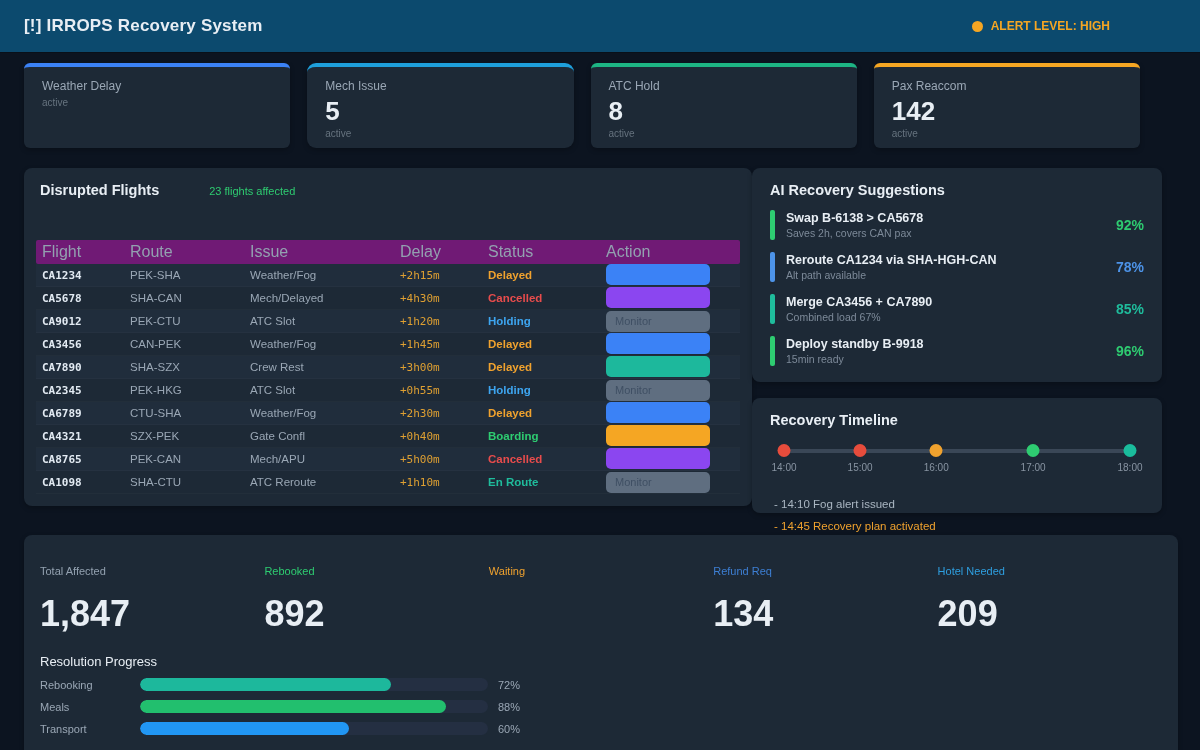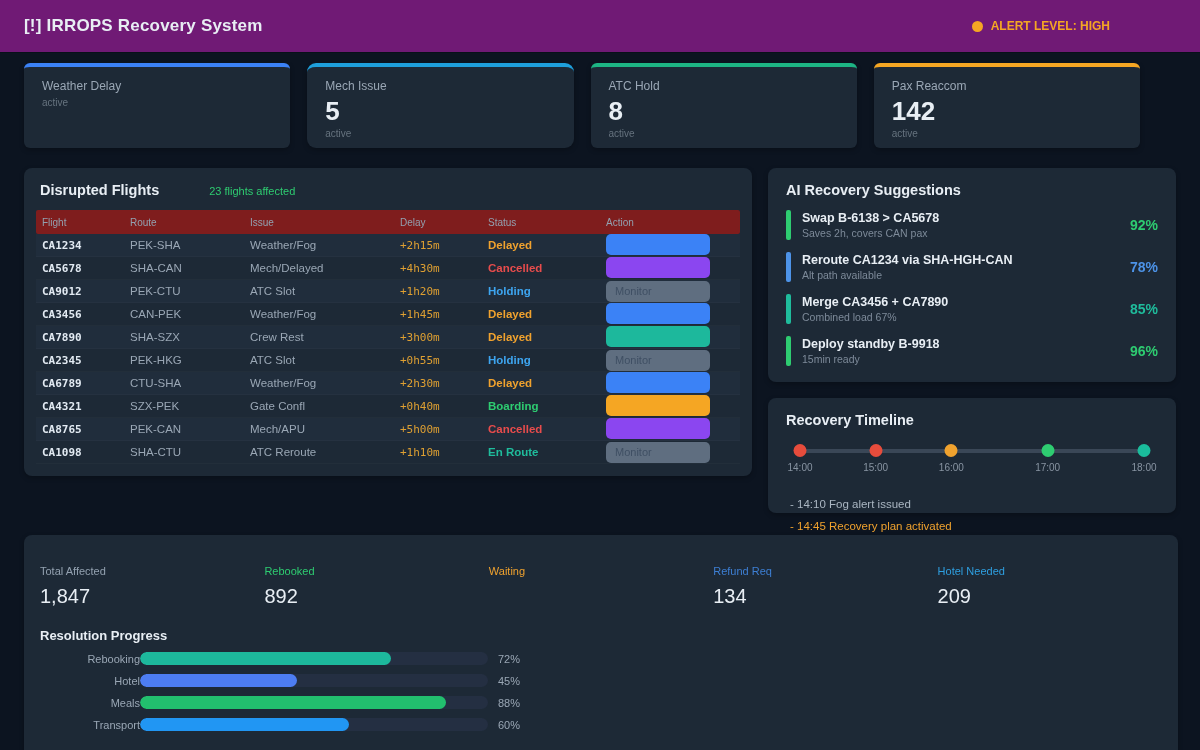--- a/index.html
+++ b/index.html
@@ -6,21 +6,21 @@
   html,body { margin:0; padding:0; }
   body {
     width:1200px; height:750px; overflow:hidden;
     background:#0c1420; color:#e8eef4;
     font-family:"Liberation Sans", sans-serif;
   }
   .mono { font-family:"DejaVu Sans Mono", monospace; }
 
   
   .topbar {
-    height:53px; background:#701a75; border-bottom:1px solid #091019;
+    height:53px; background:#0c4a6e; border-bottom:1px solid #091019;
     display:flex; align-items:center; justify-content:space-between;
     padding:0 24px;
   }
   .app-title { font-size:17px; font-weight:bold; letter-spacing:.2px; }
   .alert-wrap { display:flex; align-items:center; gap:8px; margin-right:66px; }
   .alert-dot { width:11px; height:11px; border-radius:50%; background:#f5a623; }
   .alert-text { color:#f5a623; font-weight:bold; font-size:12px;text-align:right; }
 
   .page { padding:10px 24px 0; }
 
@@ -29,38 +29,38 @@
   .stat-card {
     background:#1d2936; border-radius:6px; height:85px;
     border-top:4px solid #3b82f6; padding:12px 18px 0;
     box-shadow:0 2px 5px rgba(0,0,0,.25);
   }
   .stat-label { font-size:12px; color:#9aa7b5; }
   .stat-value { font-size:26px; font-weight:bold; margin-top:5px; line-height:1; }
   .stat-sub { font-size:10px; color:#66737f; margin-top:4px; }
 
   
-  .mid-row { display:flex; gap:16px; margin-top:20px; align-items:flex-start; }
+  .mid-row { display:flex; gap:0; margin-top:20px; align-items:flex-start; }
 
   .panel {
     background:#1d2936; border-radius:8px;
     box-shadow:0 2px 5px rgba(0,0,0,.25);
   }
   .flights-panel { width:728px; padding:14px 0 12px; }
   .panel-head { display:flex; align-items:baseline; gap:50px; padding:0 16px 12px; }
   .panel-title { font-size:14.5px; font-weight:bold; }
   .flights-badge { color:#2ecc71; font-size:11px; }
 
   .ftable { margin:0 12px; font-size:11.5px; }
   .frow {
     display:grid; grid-template-columns:88px 120px 150px 88px 118px 140px;
     align-items:center; height:23px; padding:0 0 0 0;
   }
   .frow > * { padding-left:6px; }
-  .fhead { background:#7f1d1d; color:#93a1b0; height:24px; font-size:10px; border-radius:2px; }
+  .fhead { background:#701a75; color:#93a1b0; height:24px; font-size:16px; border-radius:2px;margin-top:30px; }
   .frow.data:nth-child(odd) { background:#202d3c; }
   .frow.data { border-bottom:1px solid rgba(255,255,255,.025); }
   .cell-flight { color:#e2eaf2; font-size:11px; font-weight:600; }
   .cell-dim { color:#9aa7b5; }
   .cell-delay { font-size:11px; }
   .cell-status { font-weight:bold; font-size:11.5px; }
   .action-btn {
     width:104px; height:21px; border:none; border-radius:5px;
     font-size:11px; color:transparent; cursor:pointer;
     font-family:"Liberation Sans",sans-serif; text-align:left; padding-left:9px;
@@ -80,23 +80,23 @@
   .tl-track { position:relative; height:13px; margin:16px 14px 0; }
   .tl-line { position:absolute; left:0; right:0; top:5px; height:4px; background:#3a4757; border-radius:2px; }
   .tl-dot { position:absolute; top:0; width:13px; height:13px; border-radius:50%; transform:translateX(-50%); }
   .tl-label { position:absolute; top:18px; transform:translateX(-50%); font-size:10px; color:#8894a2; }
   .tl-events { margin:36px 0 0 4px; font-size:11.5px; line-height:1.95; }
 
   
   .impact-panel { margin-top:22px; width:1154px; height:245px; padding:16px 16px; }
   .impact-stats { display:grid; grid-template-columns:repeat(5,1fr); margin-top:14px; }
   .imp-label { font-size:11px; }
-  .imp-value { font-size:20px; font-weight:normal; margin-top:9px; line-height:1; }
-  .progress-title { font-size:13px; font-weight:bold; margin-top:22px; }
-  .progress-row { display:flex; align-items:center; margin-top:9px;text-align:right; }
+  .imp-value { font-size:36px; font-weight:bold; margin-top:19px; line-height:1; }
+  .progress-title { font-size:13px; font-weight:normal; margin-top:22px; }
+  .progress-row { display:flex; align-items:center; margin-top:9px; }
   .pr-label { width:100px; font-size:11px; color:#9aa7b5; }
   .pr-track { width:348px; height:13px; background:#242f42; border-radius:7px; overflow:hidden; }
   .pr-fill { height:100%; border-radius:7px; }
   .pr-pct { margin-left:10px; font-size:11px; color:#9aa7b5; }
 </style>
 </head>
 <body>
 
 <div class="topbar">
   <div class="app-title">[!] IRROPS Recovery System</div>
@@ -318,27 +318,20 @@
     <div class="progress-title">Resolution Progress</div>
     <div id="progress-list">
         <div class="progress-row">
           <span class="pr-label">Rebooking</span>
           <span class="pr-track">
             <span class="pr-fill" style="width: 72%; background: rgb(29, 184, 156); display: block;"></span>
           </span>
           <span class="pr-pct">72%</span>
         </div>
         <div class="progress-row">
-          <span class="pr-label">Hotel</span>
-          <span class="pr-track">
-            <span class="pr-fill" style="width: 45%; background: rgb(77, 125, 242); display: block;"></span>
-          </span>
-          <span class="pr-pct">45%</span>
-        </div>
-        <div class="progress-row">
           <span class="pr-label">Meals</span>
           <span class="pr-track">
             <span class="pr-fill" style="width: 88%; background: rgb(34, 191, 110); display: block;"></span>
           </span>
           <span class="pr-pct">88%</span>
         </div>
         <div class="progress-row">
           <span class="pr-label">Transport</span>
           <span class="pr-track">
             <span class="pr-fill" style="width: 60%; background: rgb(33, 150, 243); display: block;"></span>

